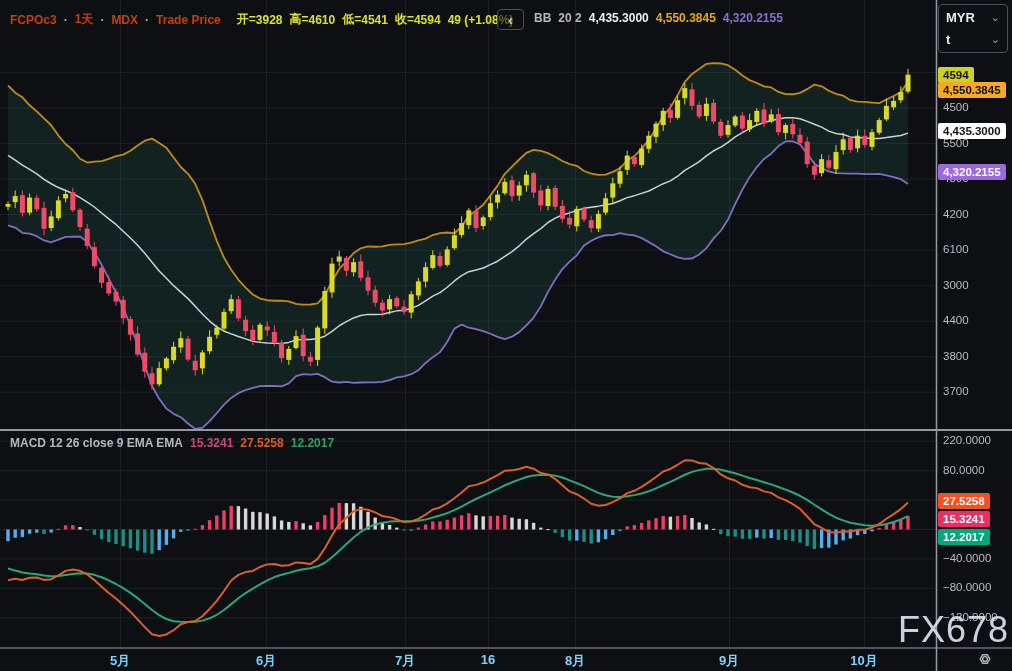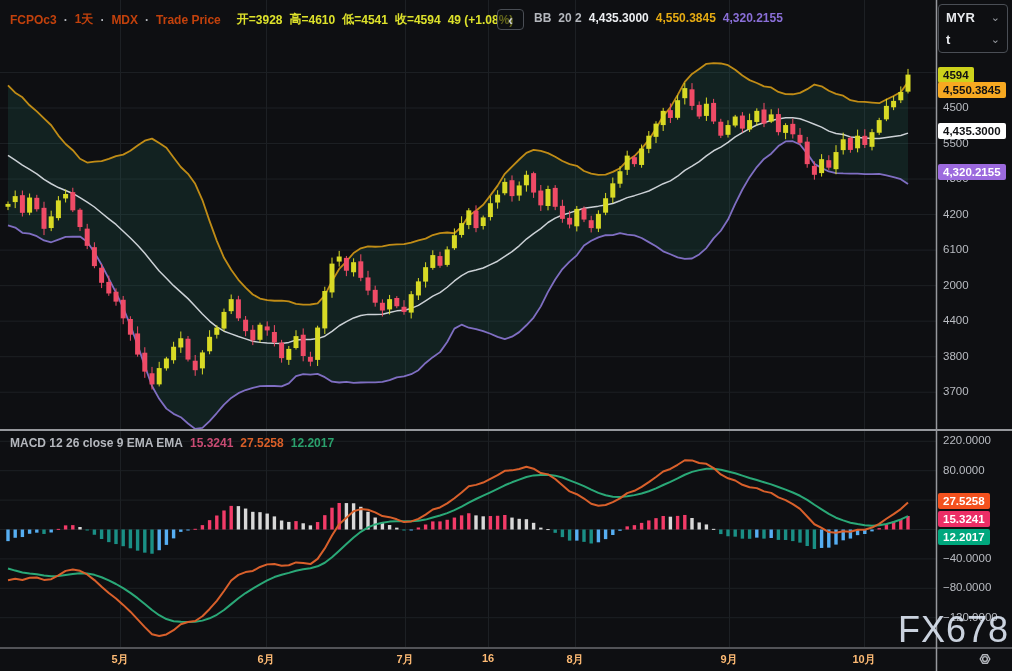--- a/index.html
+++ b/index.html
@@ -34,21 +34,21 @@
   }
   .selrow { display:flex; justify-content:space-between; align-items:center;
     color:#e8eaee; font-size:13px; font-weight:600; cursor:pointer; }
   .selrow .chev { color:#9a9da3; font-size:11px; font-weight:400; }
   .tick { position:absolute; left:943px; font-size:11.5px; color:#b9bcc2; z-index:2;text-align:right; }
   .badge {
     position:absolute; left:938px; z-index:4; font-size:11.5px; font-weight:700;
     padding:2px 5px 2px 5px; border-radius:2px; line-height:12px;
   }
   .tlabel { position:absolute; top:652px; transform:translateX(-50%); z-index:3;
-    font-size:11px; font-weight:600; color:#fdba74; }
+    font-size:13px; font-weight:600; color:#7dd3fc; }
   #watermark {
     position:absolute; right:3px; bottom:20px; z-index:6;
     font-size:36px; font-weight:500; letter-spacing:1px; color:#dbe3f0; opacity:.92;
   }
   #gear { position:absolute; left:975px; top:649px; z-index:4; cursor:pointer; }
 </style>
 </head>
 <body>
 
 <div id="app">
@@ -541,21 +541,21 @@
 
   <svg id="gear" width="20" height="20" viewBox="0 0 20 20">
     <path d="M14.8 10 L12.4 14.2 L7.6 14.2 L5.2 10 L7.6 5.8 L12.4 5.8 Z" fill="none" stroke="#b3b6bc" stroke-width="1.4" stroke-linejoin="round"></path>
     <circle cx="10" cy="10" r="2.4" fill="none" stroke="#b3b6bc" stroke-width="1.4"></circle>
   </svg>
 <div class="tick" style="top:101.0px">4500</div>
     <div class="tick" style="top:136.5px">5500</div>
     <div class="tick" style="top:172.1px">4300</div>
     <div class="tick" style="top:207.6px">4200</div>
     <div class="tick" style="top:243.1px">6100</div>
-    <div class="tick" style="top:278.6px">2000</div>
+    <div class="tick" style="top:278.6px">3000</div>
     <div class="tick" style="top:314.2px">4400</div>
     <div class="tick" style="top:349.7px">3800</div>
     <div class="tick" style="top:385.2px">3700</div>
     <div class="tick" style="top:434.3px">220.0000</div>
     <div class="tick" style="top:463.7px">80.0000</div>
     <div class="tick" style="top:551.9px">−40.0000</div>
     <div class="tick" style="top:581.3px">−80.0000</div>
     <div class="tick" style="top:610.7px">−120.0000</div>
     <div class="tlabel" style="left:120px">5月</div>
     <div class="tlabel" style="left:266px">6月</div>

